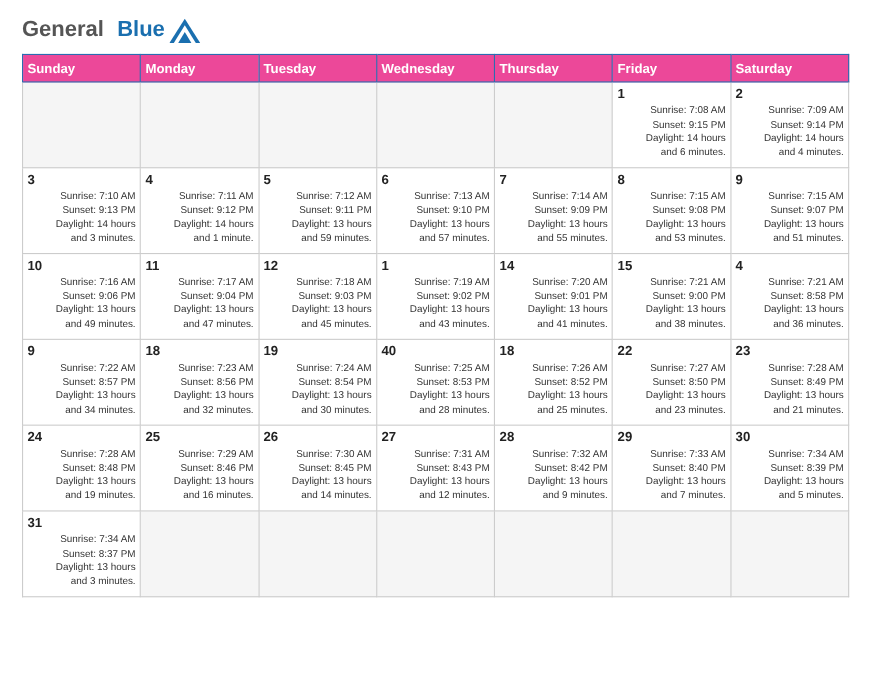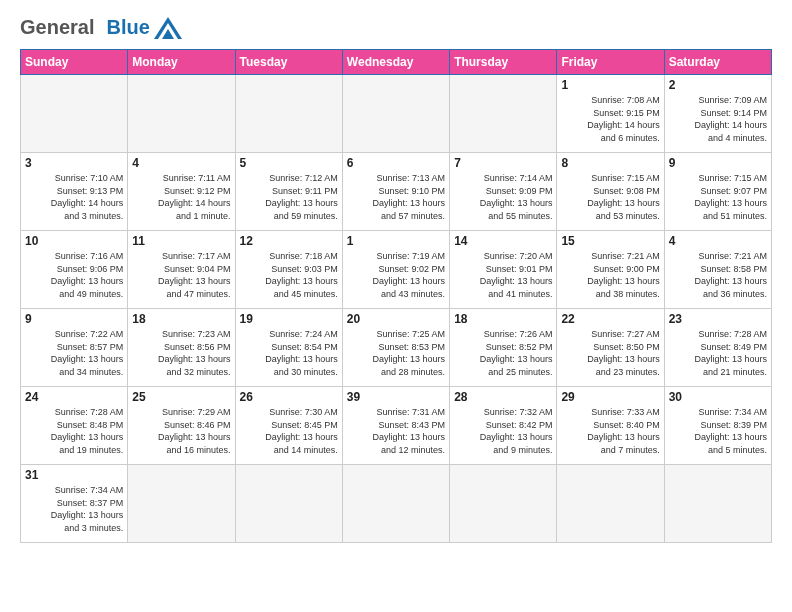--- a/index.html
+++ b/index.html
@@ -212,21 +212,21 @@
         </td>
         <td>
           <span class="day-number">18</span>
           <div class="day-info">Sunrise: 7:23 AM<br>Sunset: 8:56 PM<br>Daylight: 13 hours<br>and 32 minutes.</div>
         </td>
         <td>
           <span class="day-number">19</span>
           <div class="day-info">Sunrise: 7:24 AM<br>Sunset: 8:54 PM<br>Daylight: 13 hours<br>and 30 minutes.</div>
         </td>
         <td>
-          <span class="day-number">20</span>
+          <span class="day-number">40</span>
           <div class="day-info">Sunrise: 7:25 AM<br>Sunset: 8:53 PM<br>Daylight: 13 hours<br>and 28 minutes.</div>
         </td>
         <td>
           <span class="day-number">18</span>
           <div class="day-info">Sunrise: 7:26 AM<br>Sunset: 8:52 PM<br>Daylight: 13 hours<br>and 25 minutes.</div>
         </td>
         <td>
           <span class="day-number">22</span>
           <div class="day-info">Sunrise: 7:27 AM<br>Sunset: 8:50 PM<br>Daylight: 13 hours<br>and 23 minutes.</div>
         </td>
@@ -243,21 +243,21 @@
         </td>
         <td>
           <span class="day-number">25</span>
           <div class="day-info">Sunrise: 7:29 AM<br>Sunset: 8:46 PM<br>Daylight: 13 hours<br>and 16 minutes.</div>
         </td>
         <td>
           <span class="day-number">26</span>
           <div class="day-info">Sunrise: 7:30 AM<br>Sunset: 8:45 PM<br>Daylight: 13 hours<br>and 14 minutes.</div>
         </td>
         <td>
-          <span class="day-number">39</span>
+          <span class="day-number">27</span>
           <div class="day-info">Sunrise: 7:31 AM<br>Sunset: 8:43 PM<br>Daylight: 13 hours<br>and 12 minutes.</div>
         </td>
         <td>
           <span class="day-number">28</span>
           <div class="day-info">Sunrise: 7:32 AM<br>Sunset: 8:42 PM<br>Daylight: 13 hours<br>and 9 minutes.</div>
         </td>
         <td>
           <span class="day-number">29</span>
           <div class="day-info">Sunrise: 7:33 AM<br>Sunset: 8:40 PM<br>Daylight: 13 hours<br>and 7 minutes.</div>
         </td>

